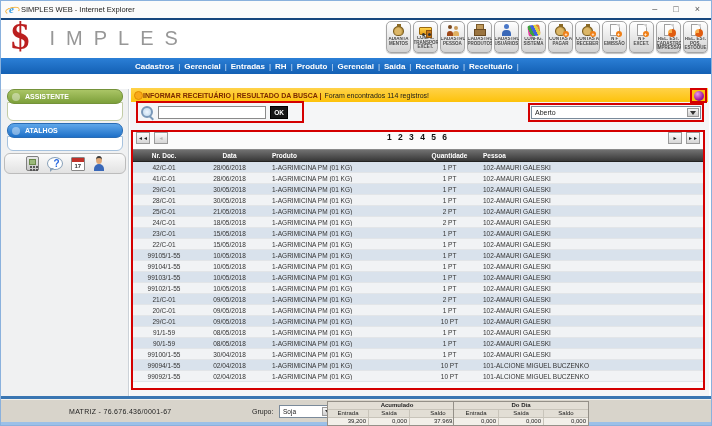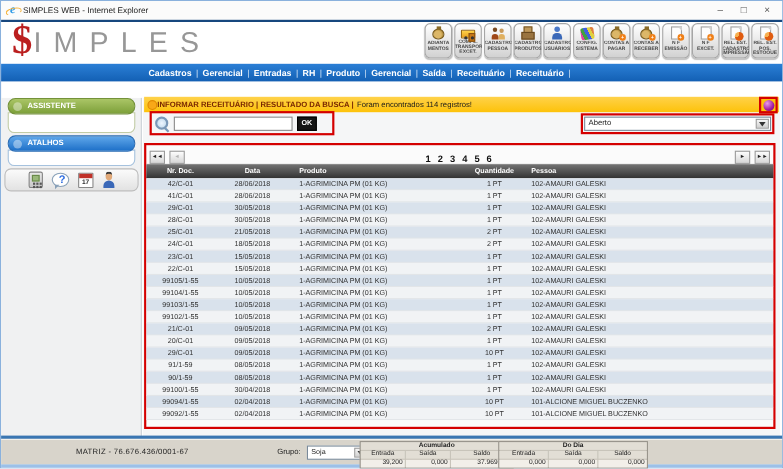--- a/index.html
+++ b/index.html
@@ -12,21 +12,21 @@
   .i-ie{width:11px;height:11px;margin-right:4px;position:relative;font-family:"Liberation Serif",serif;font-style:italic;font-weight:bold;color:#2e9ae6;font-size:11px;line-height:10px;text-align:center}
   .i-ie::after{content:"";position:absolute;left:-1px;top:3px;width:13px;height:5px;border:1px solid #f4b33c;border-radius:50%;border-bottom-color:transparent;transform:rotate(-12deg)}
   .win-controls{margin-left:auto;display:flex;gap:16px;color:#555;font-size:9px;padding-right:6px}
   .win-controls span{cursor:pointer;line-height:15px}
   .topline{position:absolute;top:17px;left:0;right:0;height:2px;background:#17477e}
 
   
   .header{position:absolute;top:19px;left:0;right:0;height:38px;background:#fff}
   .logo{position:absolute;left:10px;top:0;display:flex;align-items:flex-start}
   .logo-dollar{font-family:"Liberation Serif",serif;font-weight:bold;font-size:37px;line-height:34px;color:#bb1f1f}
-  .logo-rest{font-size:26px;line-height:30px;color:#979797;letter-spacing:11px;margin-left:1px;margin-top:3px}
+  .logo-rest{font-size:20px;line-height:30px;color:#979797;letter-spacing:11px;margin-left:20px;margin-top:3px}
   .toolbar{position:absolute;right:3px;top:1px;display:flex;gap:2px}
   .tbtn{width:25px;height:32px;border:1px solid #a6a6a6;border-radius:5px;background:linear-gradient(#ffffff,#d2d2d2);display:flex;flex-direction:column;align-items:center;padding-top:2px;cursor:pointer;box-shadow:0 1px 1px rgba(0,0,0,.25)}
   .ticon{width:14px;height:13px;position:relative;flex:none}
   .tlabel{font-size:4.5px;line-height:4.6px;text-align:center;color:#4a4a4a;text-transform:uppercase;margin-top:1px;width:24px;height:12px;overflow:hidden;font-weight:bold}
   
   .i-money-bag,.i-money-bag-plus{margin:2px auto 0;width:11px;height:10px;background:radial-gradient(circle at 45% 55%,#dcb768 0 45%,#a8822e 80%);border:1px solid #7a5c1e;border-radius:50% 50% 46% 46%;position:relative}
   .i-money-bag::before,.i-money-bag-plus::before{content:"";position:absolute;top:-3px;left:3px;width:4px;height:3px;background:#8a6a26}
   .i-money-bag-plus::after{content:"+";position:absolute;right:-4px;bottom:-2px;width:6px;height:6px;border-radius:50%;background:#f08018;color:#fff;font-size:5px;line-height:6px;text-align:center;font-weight:bold}
   .i-truck{margin:3px auto 0;width:13px;height:8px;background:linear-gradient(#ffd34a,#e8a01e);border:1px solid #9a6a10;border-radius:1px;position:relative}
   .i-truck::before{content:"";position:absolute;right:-1px;top:2px;width:4px;height:6px;background:#c87818;border:1px solid #8a5210}
@@ -99,21 +99,21 @@
   .i-mag::after{content:"";position:absolute;right:0;bottom:0;width:5px;height:2px;background:#7a98b8;transform:rotate(45deg)}
   .search-input{width:108px;height:13px;border:1px solid #8a8a8a;background:#fff;font-size:7px;padding:0 2px;font-family:"Liberation Sans",sans-serif}
   .ok-btn{width:18px;height:13px;background:#151515;color:#fff;font-size:6.5px;font-weight:bold;display:flex;align-items:center;justify-content:center;border:1px solid #000;cursor:pointer;flex:none}
 
   .filter-group{position:absolute;right:5px;top:14px;width:176px;height:19px;border:2px solid #d40000;display:flex;align-items:center;padding:1px}
   .select{flex:1;height:13px;border:1px solid #7a8a9a;background:#fff;font-size:7px;display:flex;align-items:center;padding-left:3px;position:relative;cursor:pointer}
   .select-arrow{position:absolute;right:1px;top:1px;bottom:1px;width:12px;background:linear-gradient(#f6f6f6,#cfcfcf);border:1px solid #9a9a9a;display:flex;align-items:center;justify-content:center}
   .select-arrow::before{content:"";border-style:solid;border-width:4px 3px 0 3px;border-color:#333 transparent transparent transparent}
 
   .table-wrap{position:absolute;left:1px;top:41px;right:4px;height:260px;border:2px solid #d40000;background:#fbfbfb}
-  .pager{height:17px;display:flex;align-items:flex-end;padding:0 3px;position:relative}
+  .pager{height:17px;display:flex;align-items:flex-start;padding:0 3px;position:relative}
   .pager-btn{width:14px;height:12px;border:1px solid #9a9a9a;background:linear-gradient(#fdfdfd,#d6d6d6);font-size:5px;display:flex;align-items:center;justify-content:center;color:#222;margin-right:4px;cursor:pointer;z-index:2}
   .pager-btn.right{margin-right:0;margin-left:4px}
   .pager-btn.disabled{color:#b4b4b4}
   .pager-spacer{flex:1}
   .pager-pages{position:absolute;left:0;right:0;text-align:center;font-size:8.5px;font-weight:bold;letter-spacing:2px;color:#111;cursor:pointer}
   .thead{height:13px;display:flex;align-items:center;background:linear-gradient(#707070,#383838);border-top:1px solid #8a8a8a;border-bottom:1px solid #222;color:#fff;font-size:6.5px;font-weight:bold}
   .tbody{overflow:hidden}
   .tr{height:11px;display:flex;align-items:center;font-size:6.5px;color:#333;border-bottom:1px solid #e2e5e8;cursor:pointer}
   .tr:nth-child(odd){background:#d9e2ec}
   .tr:nth-child(even){background:#f1f3f5}

